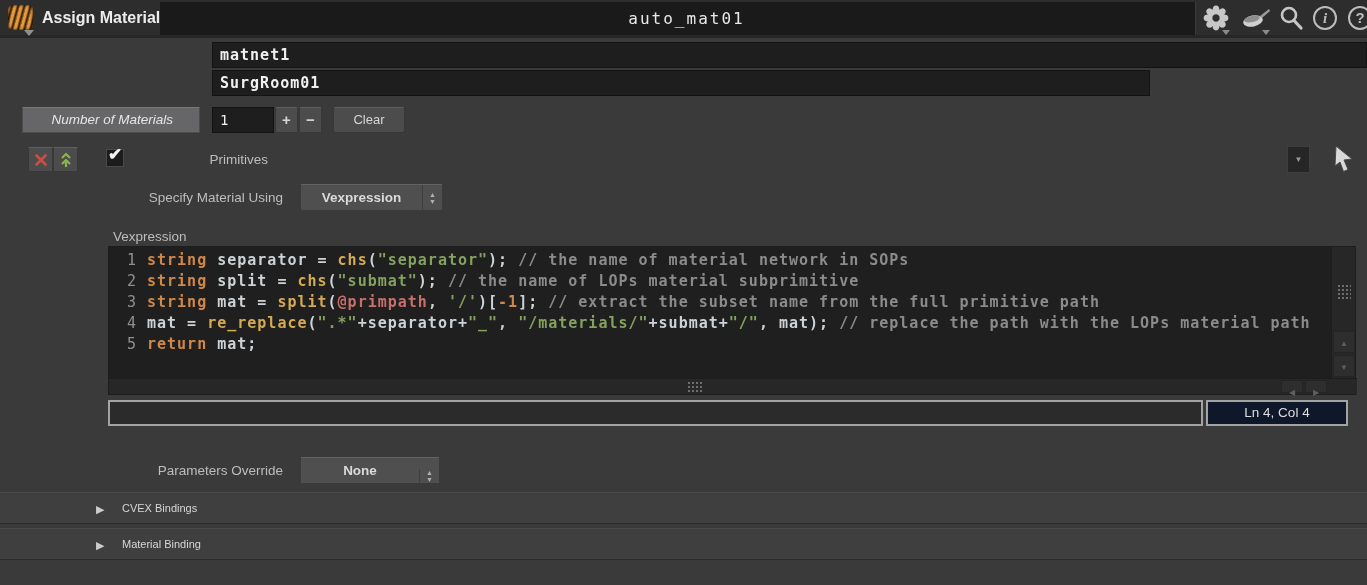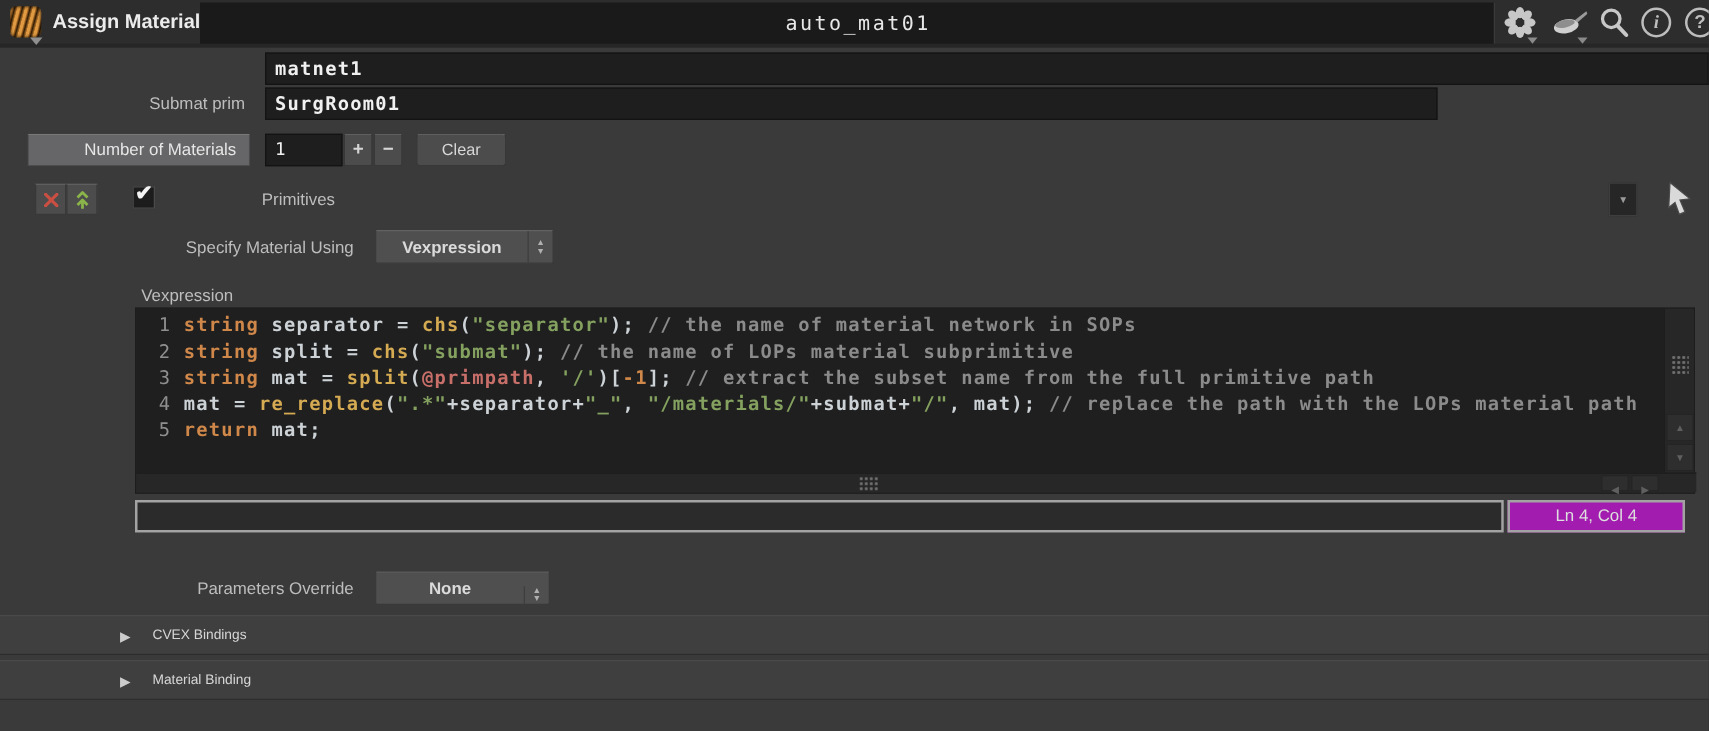--- a/index.html
+++ b/index.html
@@ -31,21 +31,21 @@
   .circle-icon.q { font-style:normal; font-family:"Liberation Sans",sans-serif; }
 
   
   .plabel { position:absolute; color:#bdbdbd; font-size:13.5px; text-align:right; }
   .text-field { position:absolute; background:#1e1e1e; border:1px solid #131313;
                 color:#f0f0f0; font-family:"DejaVu Sans Mono",monospace; font-weight:bold;
                 font-size:15px; letter-spacing:1px; padding-left:7px; }
   .btn { position:absolute; background:#4c4c4c; border:1px solid #383838; border-top-color:#5f5f5f;
          border-radius:2px; color:#d6d6d6; text-align:center; font-size:13px; }
   .label-btn { position:absolute; background:#666668; border:1px solid #4c4c4c; border-top-color:#787878;
-               color:#e6e6e6; font-size:13.5px; text-align:right; padding-right:10px; border-radius:1px; }
+               color:#e6e6e6; font-size:13.5px; text-align:right; padding-right:26px; border-radius:1px;font-style:italic; }
 
   
   .dropdown { position:absolute; background:#4f4f50; border:1px solid #3a3a3a; border-top-color:#626262;
               border-radius:2px; display:flex; }
   .dd-label { flex:1; text-align:center; font-weight:bold; font-size:13.5px; color:#dadada; }
   .dd-spin { width:20px; border-left:1px solid #3e3e3e; display:flex; flex-direction:column;
              align-items:center; justify-content:center; line-height:7px; }
   .dd-spin span { font-size:7px; color:#b0b0b0; }
 
   
@@ -81,21 +81,21 @@
             background-image:radial-gradient(#6f6f6f 1px, transparent 1.4px);
             background-size:4px 4px; }
   .sbtn { position:absolute; background:#2e2e2e; border:1px solid #242424; text-align:center; }
   .sbtn span { color:#5f5f5f; font-size:8px; line-height:20px; }
   .sbtn.h span { line-height:13px; }
 
   
   .status-input { position:absolute; left:108px; top:400px; width:1095px; height:26px;
                   background:#2b2b2b; border:2px solid #a3a3a3; }
   .status-pos { position:absolute; left:1206px; top:400px; width:142px; height:26px;
-                background:#a21caf; border:2px solid #a3a3a3; color:#dedede; font-size:13.5px;
+                background:#0f172a; border:2px solid #a3a3a3; color:#dedede; font-size:13.5px;
                 text-align:center; line-height:22px; }
 
   
   .section-bar { position:absolute; left:0; width:1367px; height:32px; background:#3f3f3f;
                  border-top:1px solid #4a4a4a; border-bottom:1px solid #2d2d2d; }
   .section-arrow { position:absolute; left:96px; top:10px; font-size:11px; color:#cccccc; }
   .section-label { position:absolute; left:122px; top:0; line-height:31px; font-size:11px; color:#d6d6d6; }
 
   .cursor-icon { position:absolute; left:1331px; top:145px; }
 </style>
@@ -147,21 +147,20 @@
       <div class="circle-icon">i</div>
     </div>
 
     <div class="hicon" style="left:1348px; top:6px;">
       <div class="circle-icon q">?</div>
     </div>
   </div>
 
   <div class="text-field" style="left:212px; top:42px; width:1155px; height:26px; line-height:24px;">matnet1</div>
 
-  <div class="plabel" style="left:0; top:70px; width:196px; line-height:26px;">Submat prim</div>
   <div class="text-field" style="left:212px; top:70px; width:938px; height:26px; line-height:24px;">SurgRoom01</div>
 
   <div class="label-btn" style="left:22px; top:107px; width:178px; height:26px; line-height:24px;">Number of Materials</div>
   <div class="text-field" style="left:212px; top:107px; width:62px; height:26px; line-height:24px; font-size:14px; font-weight:normal;">1</div>
   <div class="btn" style="left:275px; top:107px; width:23px; height:26px; line-height:24px; font-weight:bold; font-size:15px;">+</div>
   <div class="btn" style="left:299px; top:107px; width:23px; height:26px; line-height:24px; font-weight:bold; font-size:15px;">−</div>
   <div class="btn" style="left:333px; top:107px; width:72px; height:26px; line-height:24px; border-radius:3px;">Clear</div>
 
   <div class="mini-btn" style="left:28px; top:147px;">
     <svg width="12" height="12" viewBox="0 0 12 12">

